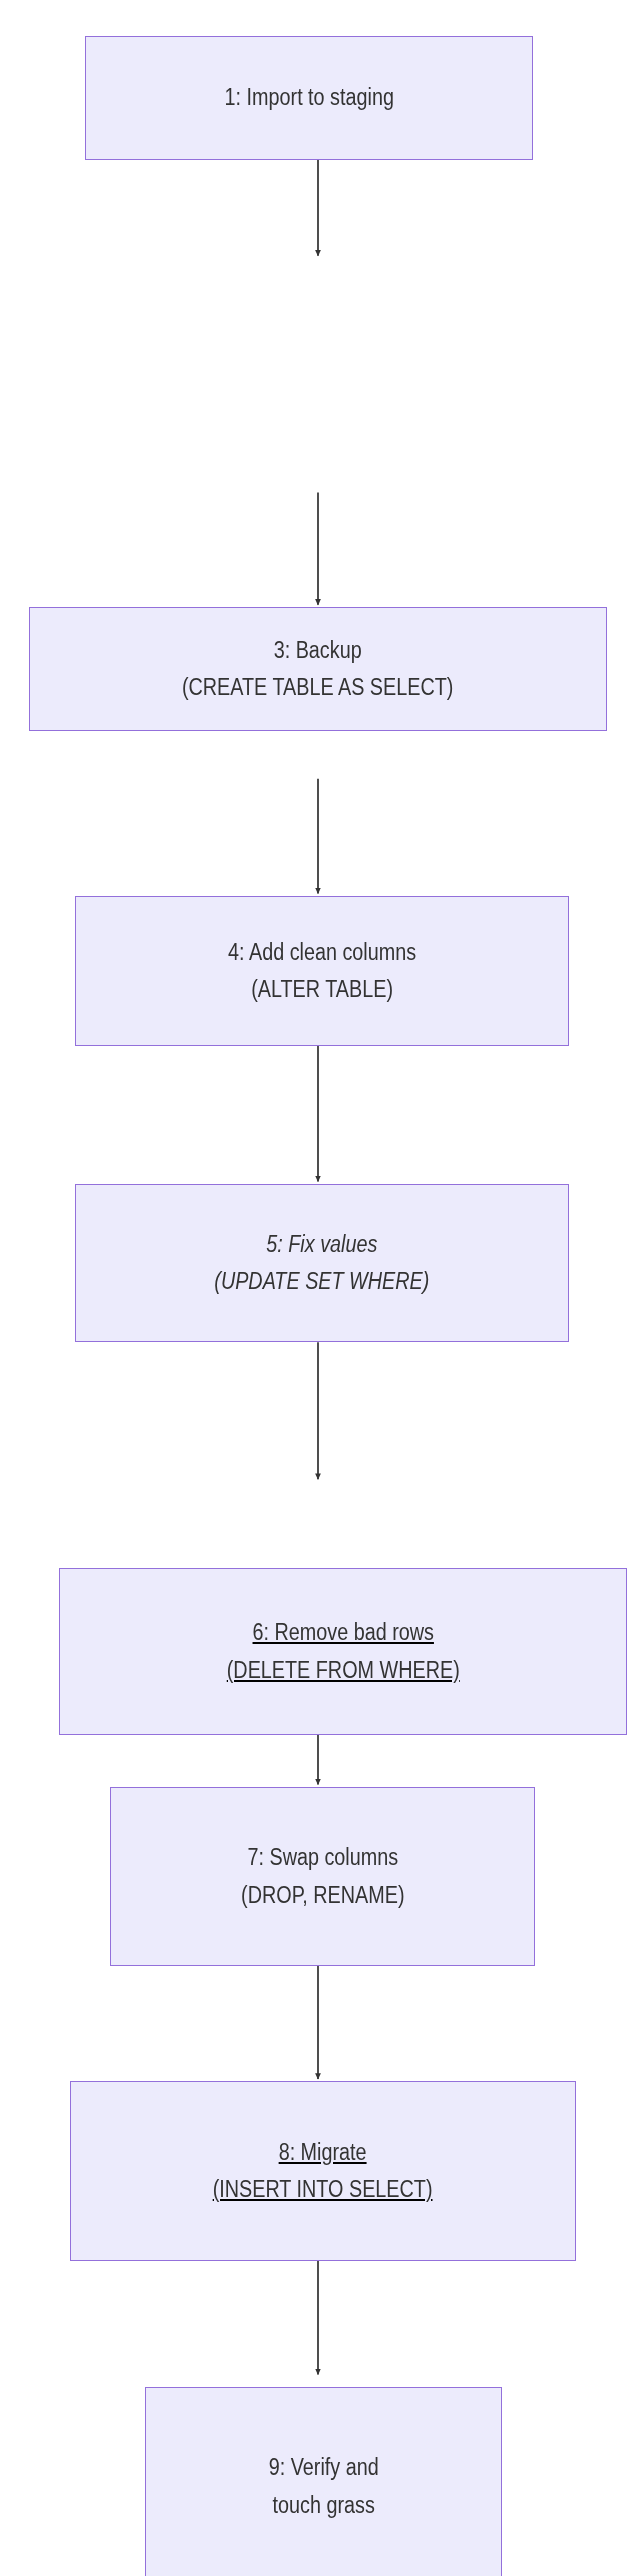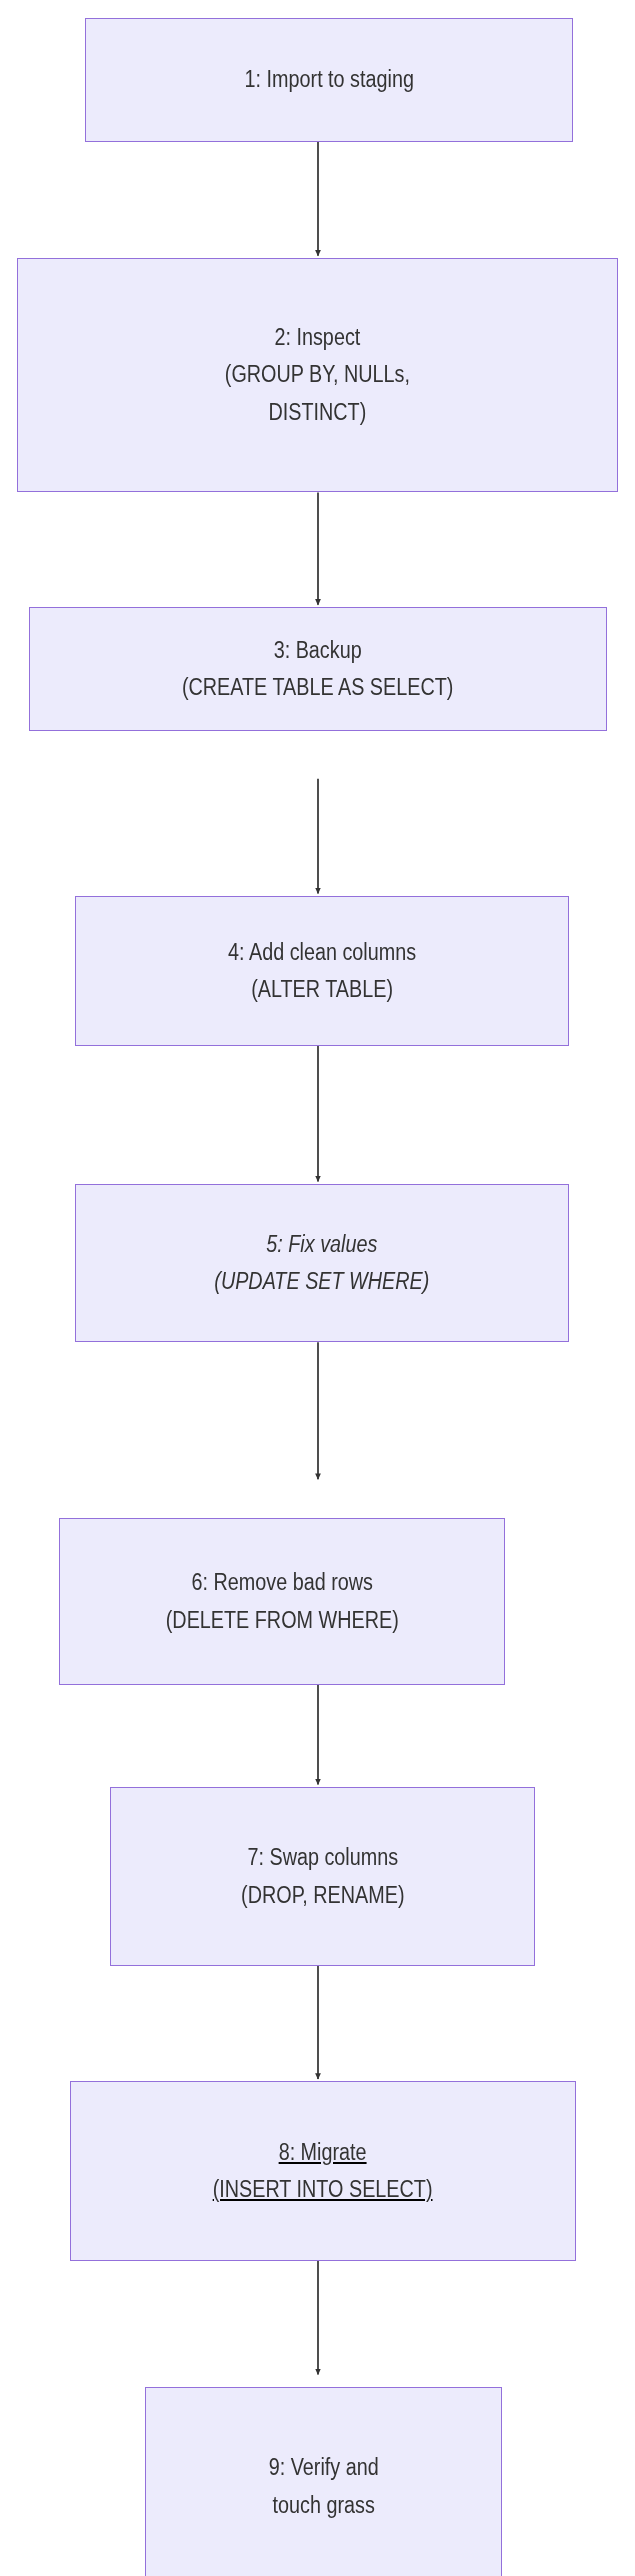--- a/index.html
+++ b/index.html
@@ -51,26 +51,26 @@
     font-weight: 400;
     letter-spacing: 0px;
     white-space: pre-line;
     padding: 0 5.8px;
     font-family: "Liberation Sans", "DejaVu Sans", sans-serif;
     font-stretch: condensed;
     transform: scaleX(0.86);
   }
 
   
-  #node-1 { left: 85px;  top: 18px;   width: 488px;  height: 124px; }
+  #node-1 { left: 85px;  top: 36px;   width: 448px;  height: 124px; }
   #node-2 { left: 17.3px;   top: 258px;  width: 601px; height: 234px; }
   #node-3 { left: 29px;   top: 607px; width: 578px; height: 124px; }
   #node-4 { left: 75px;  top: 896px; width: 494px;  height: 150px; }
   #node-5 { left: 75px;  top: 1184px; width: 494px;  height: 158px; font-style: italic; }
-  #node-6 { left: 59px;  top: 1518px; width: 446px;  height: 167px; }
+  #node-6 { left: 59px;  top: 1568px; width: 568px;  height: 167px; text-decoration: underline; }
   #node-7 { left: 110px;  top: 1787px; width: 425px;  height: 179px; }
   #node-8 { left: 70px;  top: 2081px; width: 506px;  height: 180px; text-decoration: underline; }
   #node-9 { left: 145px;  top: 2377px; width: 357px;  height: 199px; margin-top: 10px; }
 </style>
 </head>
 <body>
 
 <div id="flow-canvas">
 
   <svg class="edge-layer" width="636" height="2576" viewBox="0 0 1104 4472" xmlns="http://www.w3.org/2000/svg">
@@ -103,25 +103,20 @@
     </g>
     <g>
       <line x1="552" y1="3925" x2="552" y2="4122" stroke="#333333" stroke-width="3" marker-end="url(#arrowhead)"></line>
     </g>
   </svg>
 
   <div class="node" id="node-1">
     <div class="node-label">1: Import to staging</div>
   </div>
 
-  <div class="node" id="node-2">
-    <div class="node-label">2: Inspect
-(GROUP BY, NULLs,
-DISTINCT)</div>
-  </div>
 
   <div class="node" id="node-3">
     <div class="node-label">3: Backup
 (CREATE TABLE AS SELECT)</div>
   </div>
 
   <div class="node" id="node-4">
     <div class="node-label">4: Add clean columns
 (ALTER TABLE)</div>
   </div>

